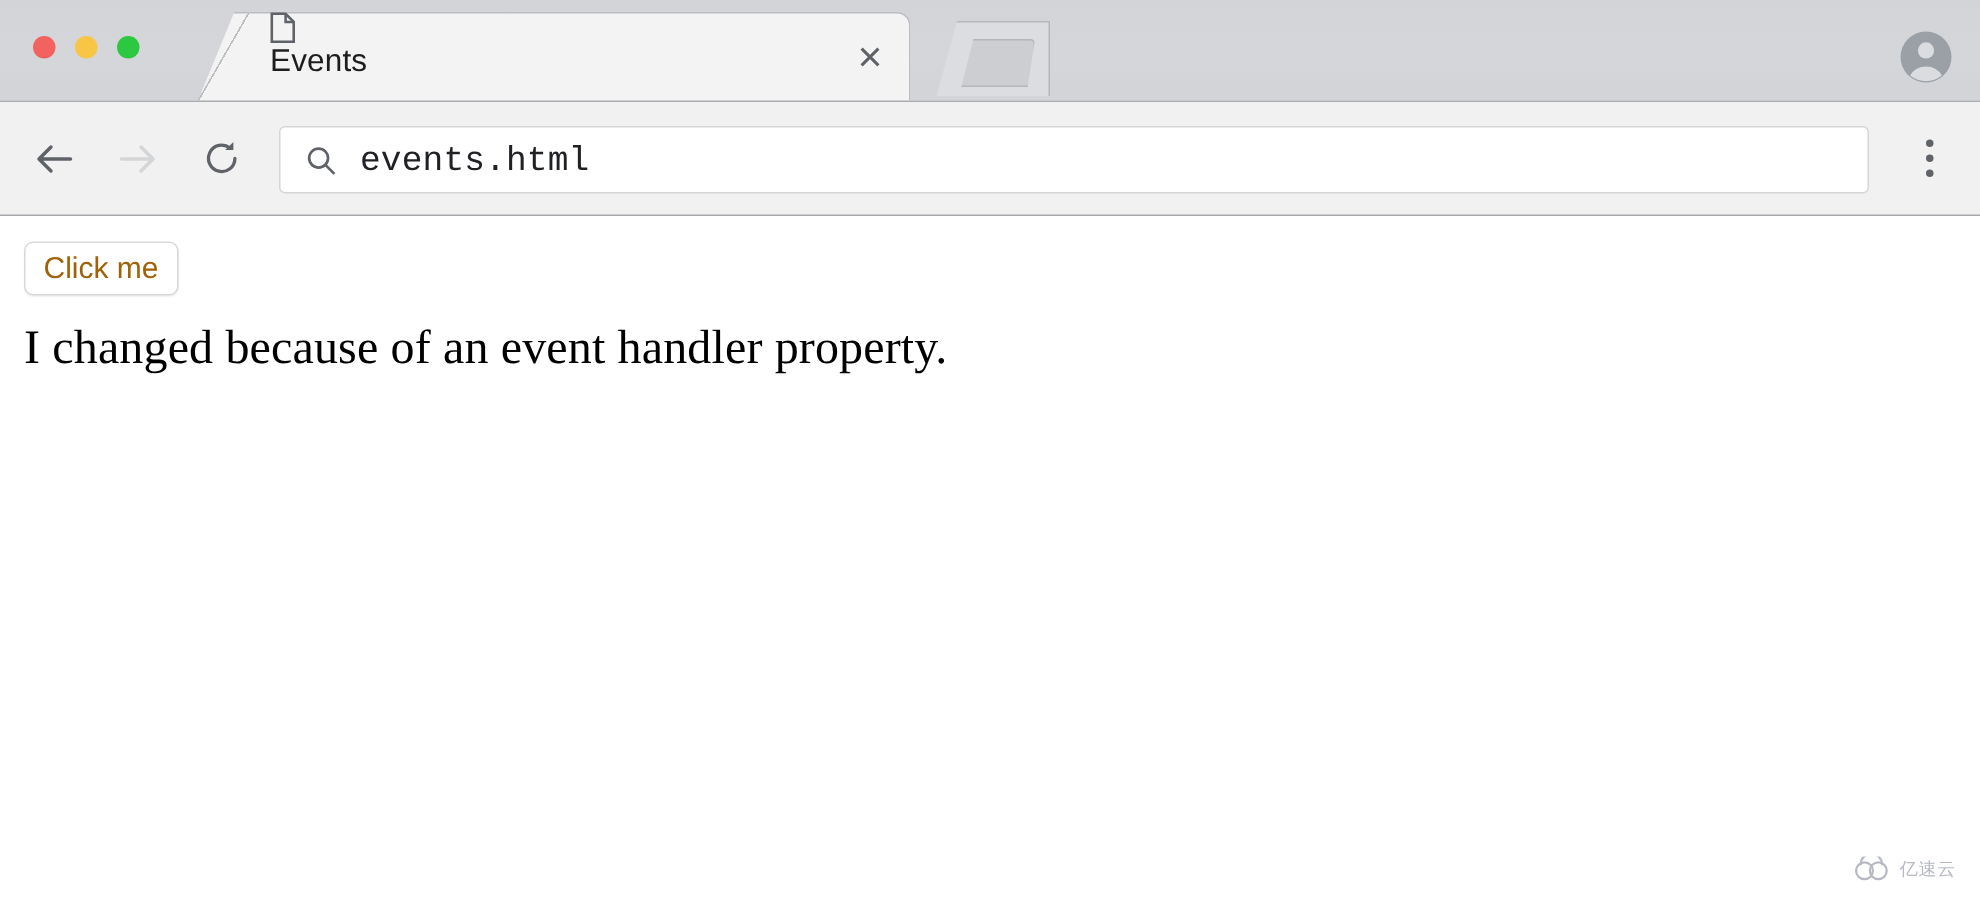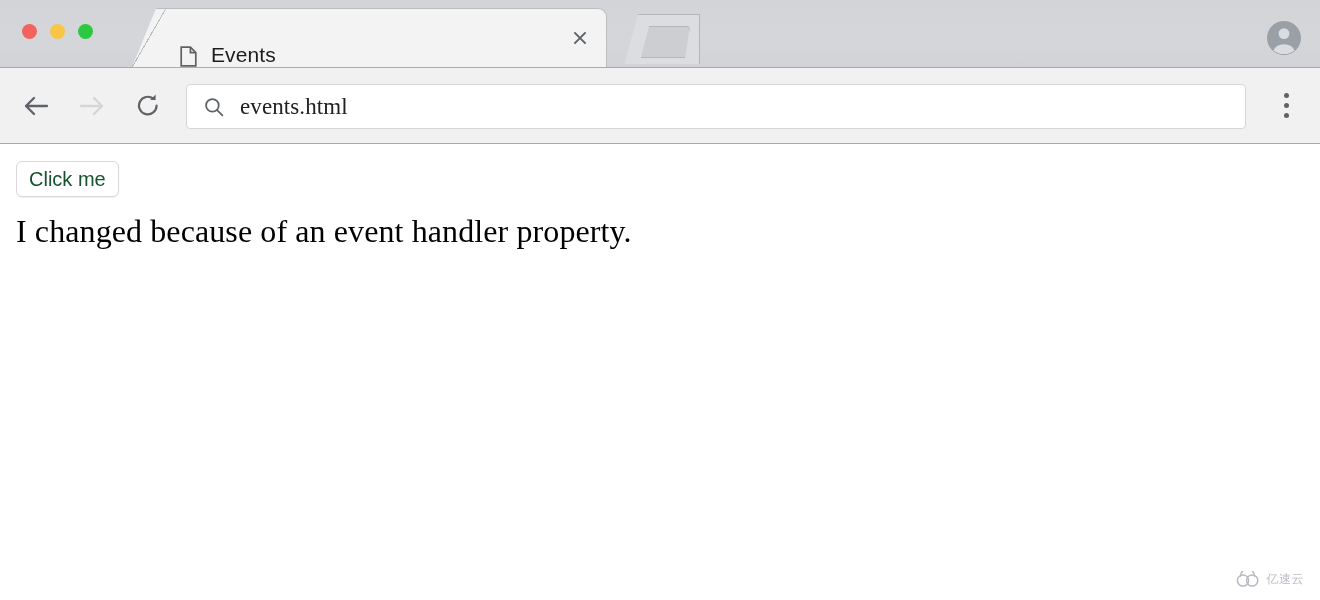--- a/index.html
+++ b/index.html
@@ -77,23 +77,24 @@
     left: 0;
     bottom: 0;
     width: 34px;
     height: 59px;
     background: linear-gradient(to bottom right, transparent 49.4%, #bbbdc1 49.4%, #bbbdc1 51.2%, transparent 51.2%);
   }
   .tab-inner {
     position: absolute;
     inset: 0;
     display: flex;
-    align-items: flex-end;
+    align-items: flex-start;
     padding-left: 48px;
     box-sizing: border-box;
+    flex-direction: column;
   }
   .tab-favicon {
     width: 17px;
     height: 21px;
     flex: none;
     margin-right: 14px;
     display: block;
   }
   .tab-title {
     font-size: 21px;
@@ -200,21 +201,21 @@
   .url-search-icon {
     width: 20px;
     height: 20px;
     flex: none;
     margin-right: 16px;
     display: block;
   }
   .url-text {
     font-size: 23px;
     color: #202124;
-    font-family: Liberation Serif, serif;
+    font-family: Liberation Mono, monospace;
     letter-spacing: 0.1px;
     white-space: nowrap;
     overflow: hidden;
   }
 
   .menu-btn {
     position: absolute;
     right: 16px;
     top: 50%;
     transform: translateY(-50%);
@@ -242,21 +243,21 @@
     overflow: hidden;
     padding: 8px;
     box-sizing: border-box;
   }
   .click-button {
     display: inline-block;
     margin: 9px 0 0 8px;
     padding: 6px 12px;
     font-size: 20px;
     font-family: "Liberation Sans", sans-serif;
-    color: #14532d;
+    color: #a16207;
     background: #ffffff;
     border: 1px solid #d8d8d8;
     border-radius: 6px;
     box-shadow: 0 1px 1px rgba(0,0,0,0.06);
     cursor: pointer;
     line-height: 1.12;
   }
   .result-text {
     margin: 16px 0 0 8px;
     font-family: "Liberation Serif", serif;

